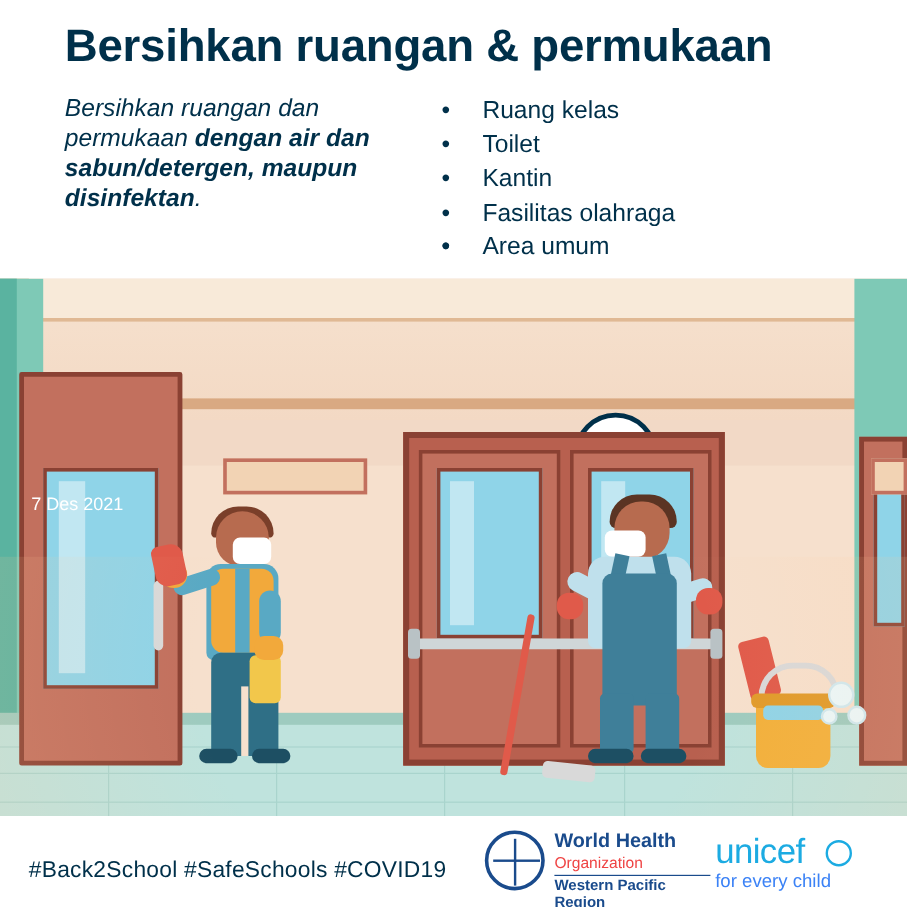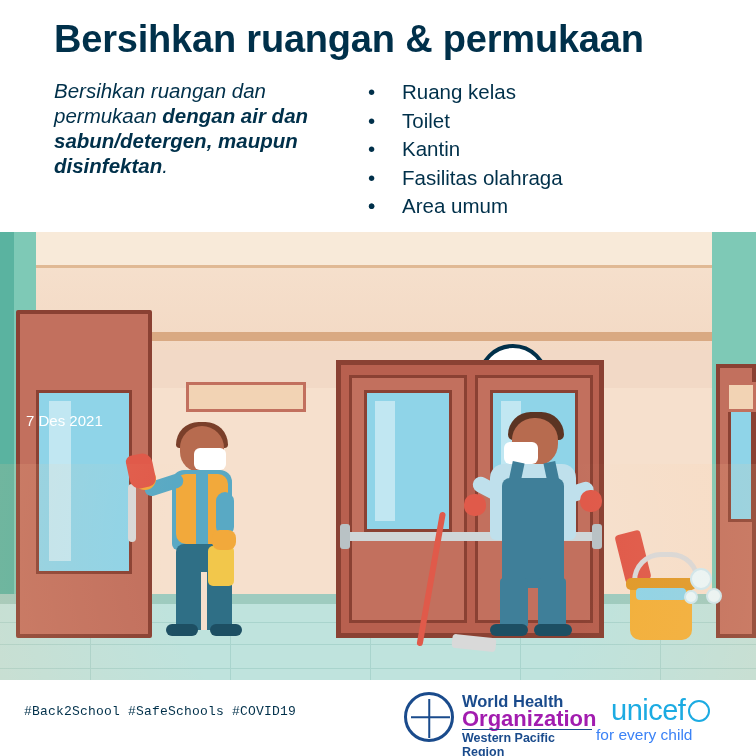--- a/index.html
+++ b/index.html
@@ -126,31 +126,31 @@
   .wringer{position:absolute;left:620px;top:300px;width:26px;height:50px;background:#e05a4a;border-radius:4px;transform:rotate(-14deg);}
   .bubble{position:absolute;border-radius:50%;background:#eaf8fb;border:2px solid #cfe9f1;}
 
   
   .glow{position:absolute;left:0;top:232px;width:756px;height:448px;background:radial-gradient(ellipse at 50% 20%, rgba(255,255,255,0) 40%, rgba(255,200,150,0.25) 100%);pointer-events:none;}
 
   .datestamp{position:absolute;left:26px;top:412px;font-size:15px;color:#ffffff;z-index:30;}
 
   
   .footer{position:absolute;left:0;top:680px;width:756px;height:76px;background:#ffffff;}
-  .hashtags{position:absolute;left:24px;top:24px;font-size:13px;color:#00304a;letter-spacing:.2px;font-family:Liberation Mono, monospace;}
+  .hashtags{position:absolute;left:24px;top:35px;font-size:19px;color:#00304a;letter-spacing:.2px;}
   .who{position:absolute;left:404px;top:12px;width:190px;height:54px;}
   .who .logo{position:absolute;left:0;top:0;width:50px;height:50px;border-radius:50%;border:3px solid #1a4b8c;box-sizing:border-box;}
   .who .logo:before{content:"";position:absolute;left:50%;top:4px;width:1.5px;height:39px;background:#1a4b8c;transform:translateX(-50%);}
   .who .logo:after{content:"";position:absolute;left:4px;top:50%;width:39px;height:1.5px;background:#1a4b8c;transform:translateY(-50%);}
   .who .l1{position:absolute;left:58px;top:0px;font-size:16.5px;font-weight:bold;color:#1a4b8c;line-height:18px;}
-  .who .l2{position:absolute;left:58px;top:18px;font-size:22px;font-weight:bold;color:#a21caf;line-height:18px;}
+  .who .l2{position:absolute;left:58px;top:18px;font-size:13px;font-weight:normal;color:#ef4444;line-height:18px;}
   .who .rule{position:absolute;left:58px;top:37px;width:130px;height:1px;background:#1a4b8c;}
   .who .l3{position:absolute;left:58px;top:39px;font-size:12.5px;font-weight:bold;color:#1a4b8c;}
   .uni{position:absolute;left:596px;top:14px;width:150px;height:50px;}
-  .uni .name{position:absolute;left:0;top:0;font-size:29px;color:#1cabe2;letter-spacing:-.5px;margin-left:15px;}
+  .uni .name{position:absolute;left:0;top:0;font-size:29px;color:#1cabe2;letter-spacing:-.5px;}
   .uni .mark{position:absolute;left:92px;top:6px;width:22px;height:22px;border-radius:50%;border:2.5px solid #1cabe2;box-sizing:border-box;}
   .uni .tag{position:absolute;left:0;top:32px;font-size:15.5px;color:#3b82f6;}
 </style>
 </head>
 <body>
 
 <div class="poster">
 
   <div class="top">
     <div class="title">Bersihkan ruangan &amp; permukaan</div>

